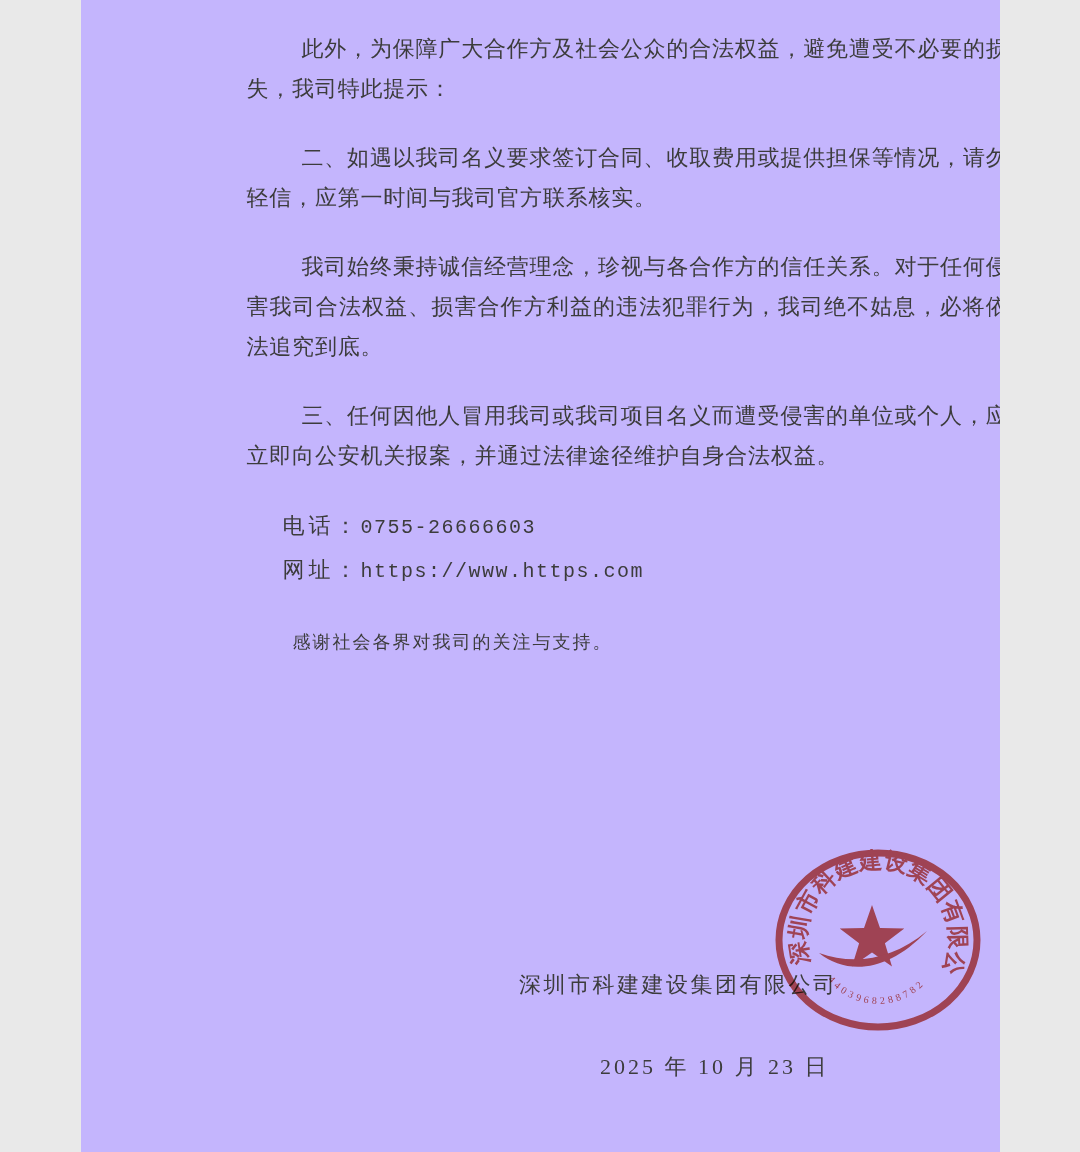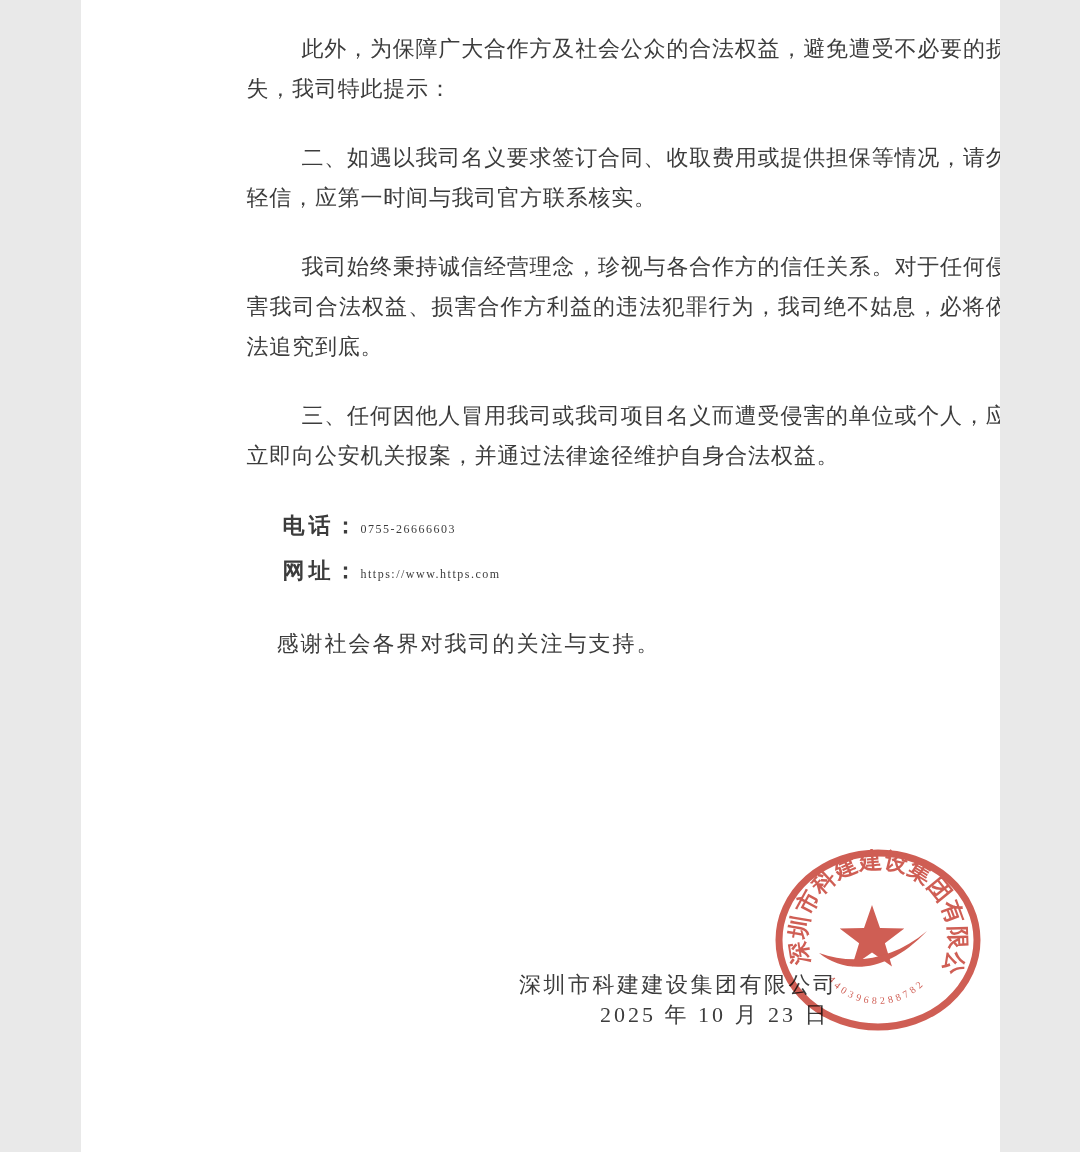--- a/index.html
+++ b/index.html
@@ -1,20 +1,20 @@
 <!DOCTYPE html>
 <html><head>
 <meta charset="utf-8">
 <style>
   html,body{margin:0;padding:0;background:#e9e9e9;}
   .page{
     position:relative;
     width:919px;height:1152px;
     margin:0 auto;
-    background:#ffffff;
+    background:#c4b5fd;
     overflow:hidden;
     font-family:"Liberation Serif","DejaVu Serif",serif;
     color:#3c3c3c;
   }
   .doc{
     position:absolute;
     left:166px;top:0;
     width:762px;
     padding-top:29px;
     text-align:justify;
@@ -28,45 +28,45 @@
   }
   .contact-list{margin:0 0 29px 0;}
   .contact{
     margin:0;
     font-size:22px;
     line-height:42px;
     letter-spacing:1px;
     text-indent:36px;
     text-align:left;
   }
-  .c-label{font-weight:bold;letter-spacing:4px;}
+  .c-label{font-weight:normal;letter-spacing:4px;}
   .c-value{
-    font-family:Liberation Serif, serif;
-    font-size:12px;
+    font-family:Liberation Mono, monospace;
+    font-size:20px;
     letter-spacing:1.5px;
   }
   .closing{
-    margin:0;
-    font-size:22px;
+    margin:16px;
+    font-size:18px;
     line-height:40px;
     letter-spacing:2px;
     text-indent:30px;
     text-align:left;
   }
   .signature{
     position:absolute;
     top:972px;right:162px;
     font-size:22px;
     letter-spacing:2.5px;
     line-height:26px;
     z-index:1;
   }
   .date{
     position:absolute;
-    top:1002px;right:170px;
+    top:1054px;right:170px;
     font-size:22px;
     letter-spacing:3px;
     line-height:26px;
     z-index:1;
   }
   .seal{
     position:absolute;
     left:688px;top:845px;
     width:218px;height:194px;
     z-index:2;

